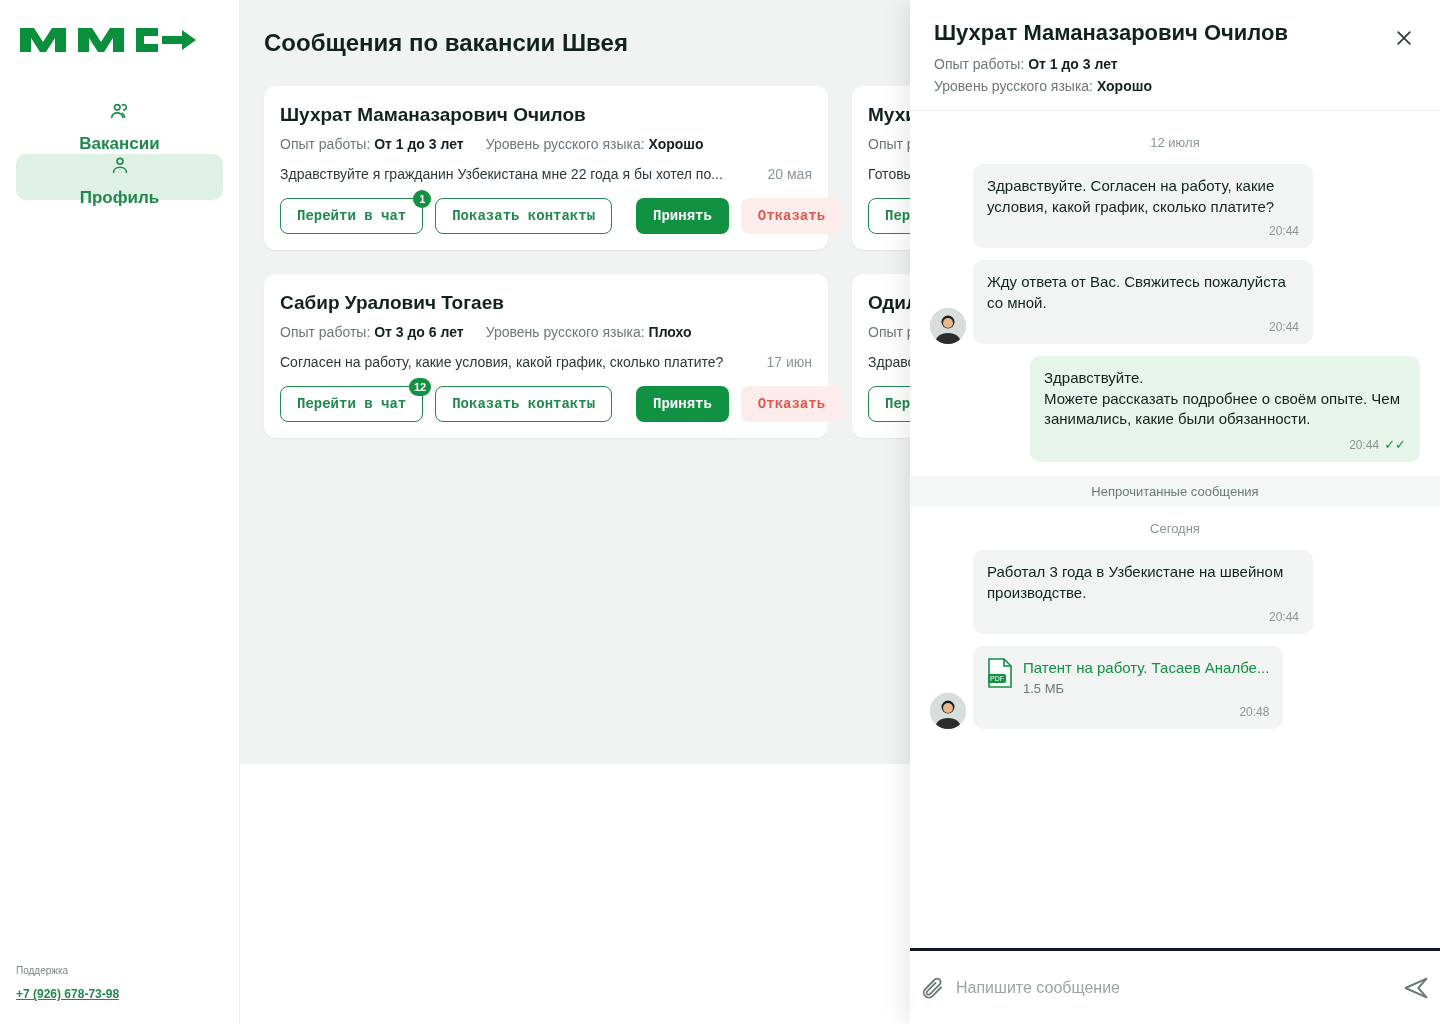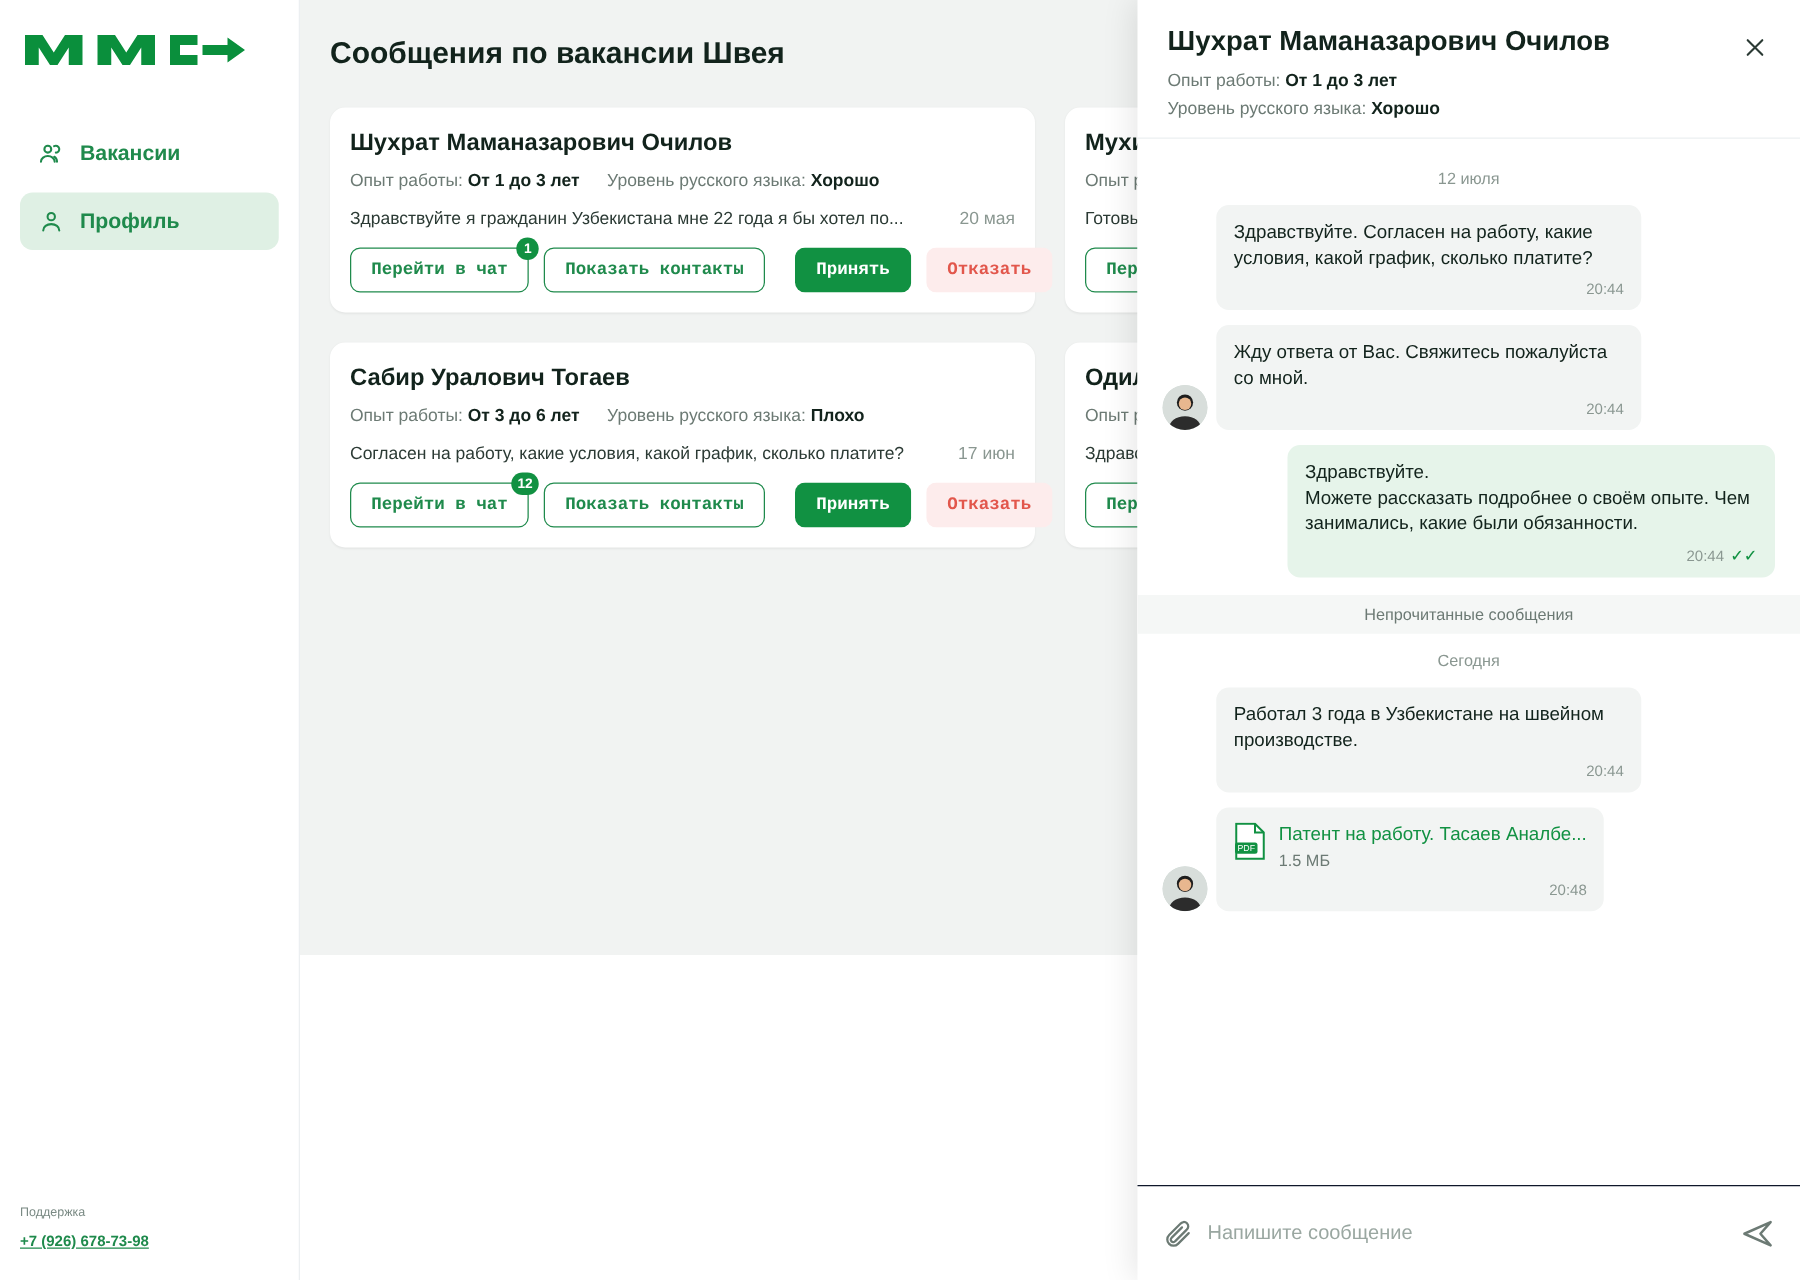--- a/index.html
+++ b/index.html
@@ -18,21 +18,21 @@
     display: flex; flex-direction: column;
     flex: 0 0 240px;
     position: relative;
   }
   .logo-wrap { padding: 18px 16px 10px 16px; }
   .logo { display: block; }
   .nav { margin-top: 28px; padding: 0 16px; display: flex; flex-direction: column; gap: 8px; }
   .nav-item {
     display: flex; align-items: center; gap: 12px;
     height: 46px; padding: 0 14px; border-radius: 10px;
-    color: #1f8a4c; font-size: 17px; font-weight: 600; cursor: pointer;
+    color: #1f8a4c; font-size: 17px; font-weight: 600; cursor: pointer; flex-direction: column;
   }
   .nav-item.active { background: #dff0e4; }
   .nav-icon { width: 22px; height: 22px; display: flex; align-items: center; justify-content: center; }
   .support {
     position: absolute; bottom: 22px; left: 16px; right: 16px;
   }
   .support-label { color: #7a8a84; font-size: 10px; margin-bottom: 8px; }
   .support-phone {
     color: #1f8a4c; font-size: 12px; font-weight: 700;
     text-decoration: underline; cursor: pointer; display: inline-block;
@@ -137,23 +137,23 @@
     font-size: 12px; color: #8a9791; text-align: right; margin-top: 6px;
     display: flex; align-items: center; justify-content: flex-end; gap: 5px;
   }
   .file-bubble { display: flex; gap: 10px; align-items: flex-start; }
   .file-icon {
     width: 26px; height: 30px; flex: 0 0 26px; position: relative;
   }
   .file-name { font-size: 15px; color: #119142; white-space: nowrap; overflow: hidden; text-overflow: ellipsis; max-width: 265px; }
   .file-size { font-size: 13px; color: #6c7a74; margin-top: 2px; }
   .chat-footer {
-    flex: 0 0 auto; border-top: 1px solid #0f172a;
+    flex: 0 0 auto; border-top: 3px solid #0f172a;
     height: 76px; display: flex; align-items: center; gap: 12px;
-    padding: 0 20px;
+    padding: 0 10px;
   }
   .attach { width: 24px; height: 24px; color: #6c7a74; cursor: pointer; flex: 0 0 24px; }
   .msg-input {
     flex: 1 1 auto; border: none; outline: none; font-size: 16px;
     color: #12231c; font-family: "Liberation Sans", sans-serif;
     background: transparent;
   }
   .msg-input::placeholder { color: #9aa7a1; }
   .send-btn { width: 28px; height: 28px; color: #6c7a74; cursor: pointer; flex: 0 0 28px; }
 </style>

